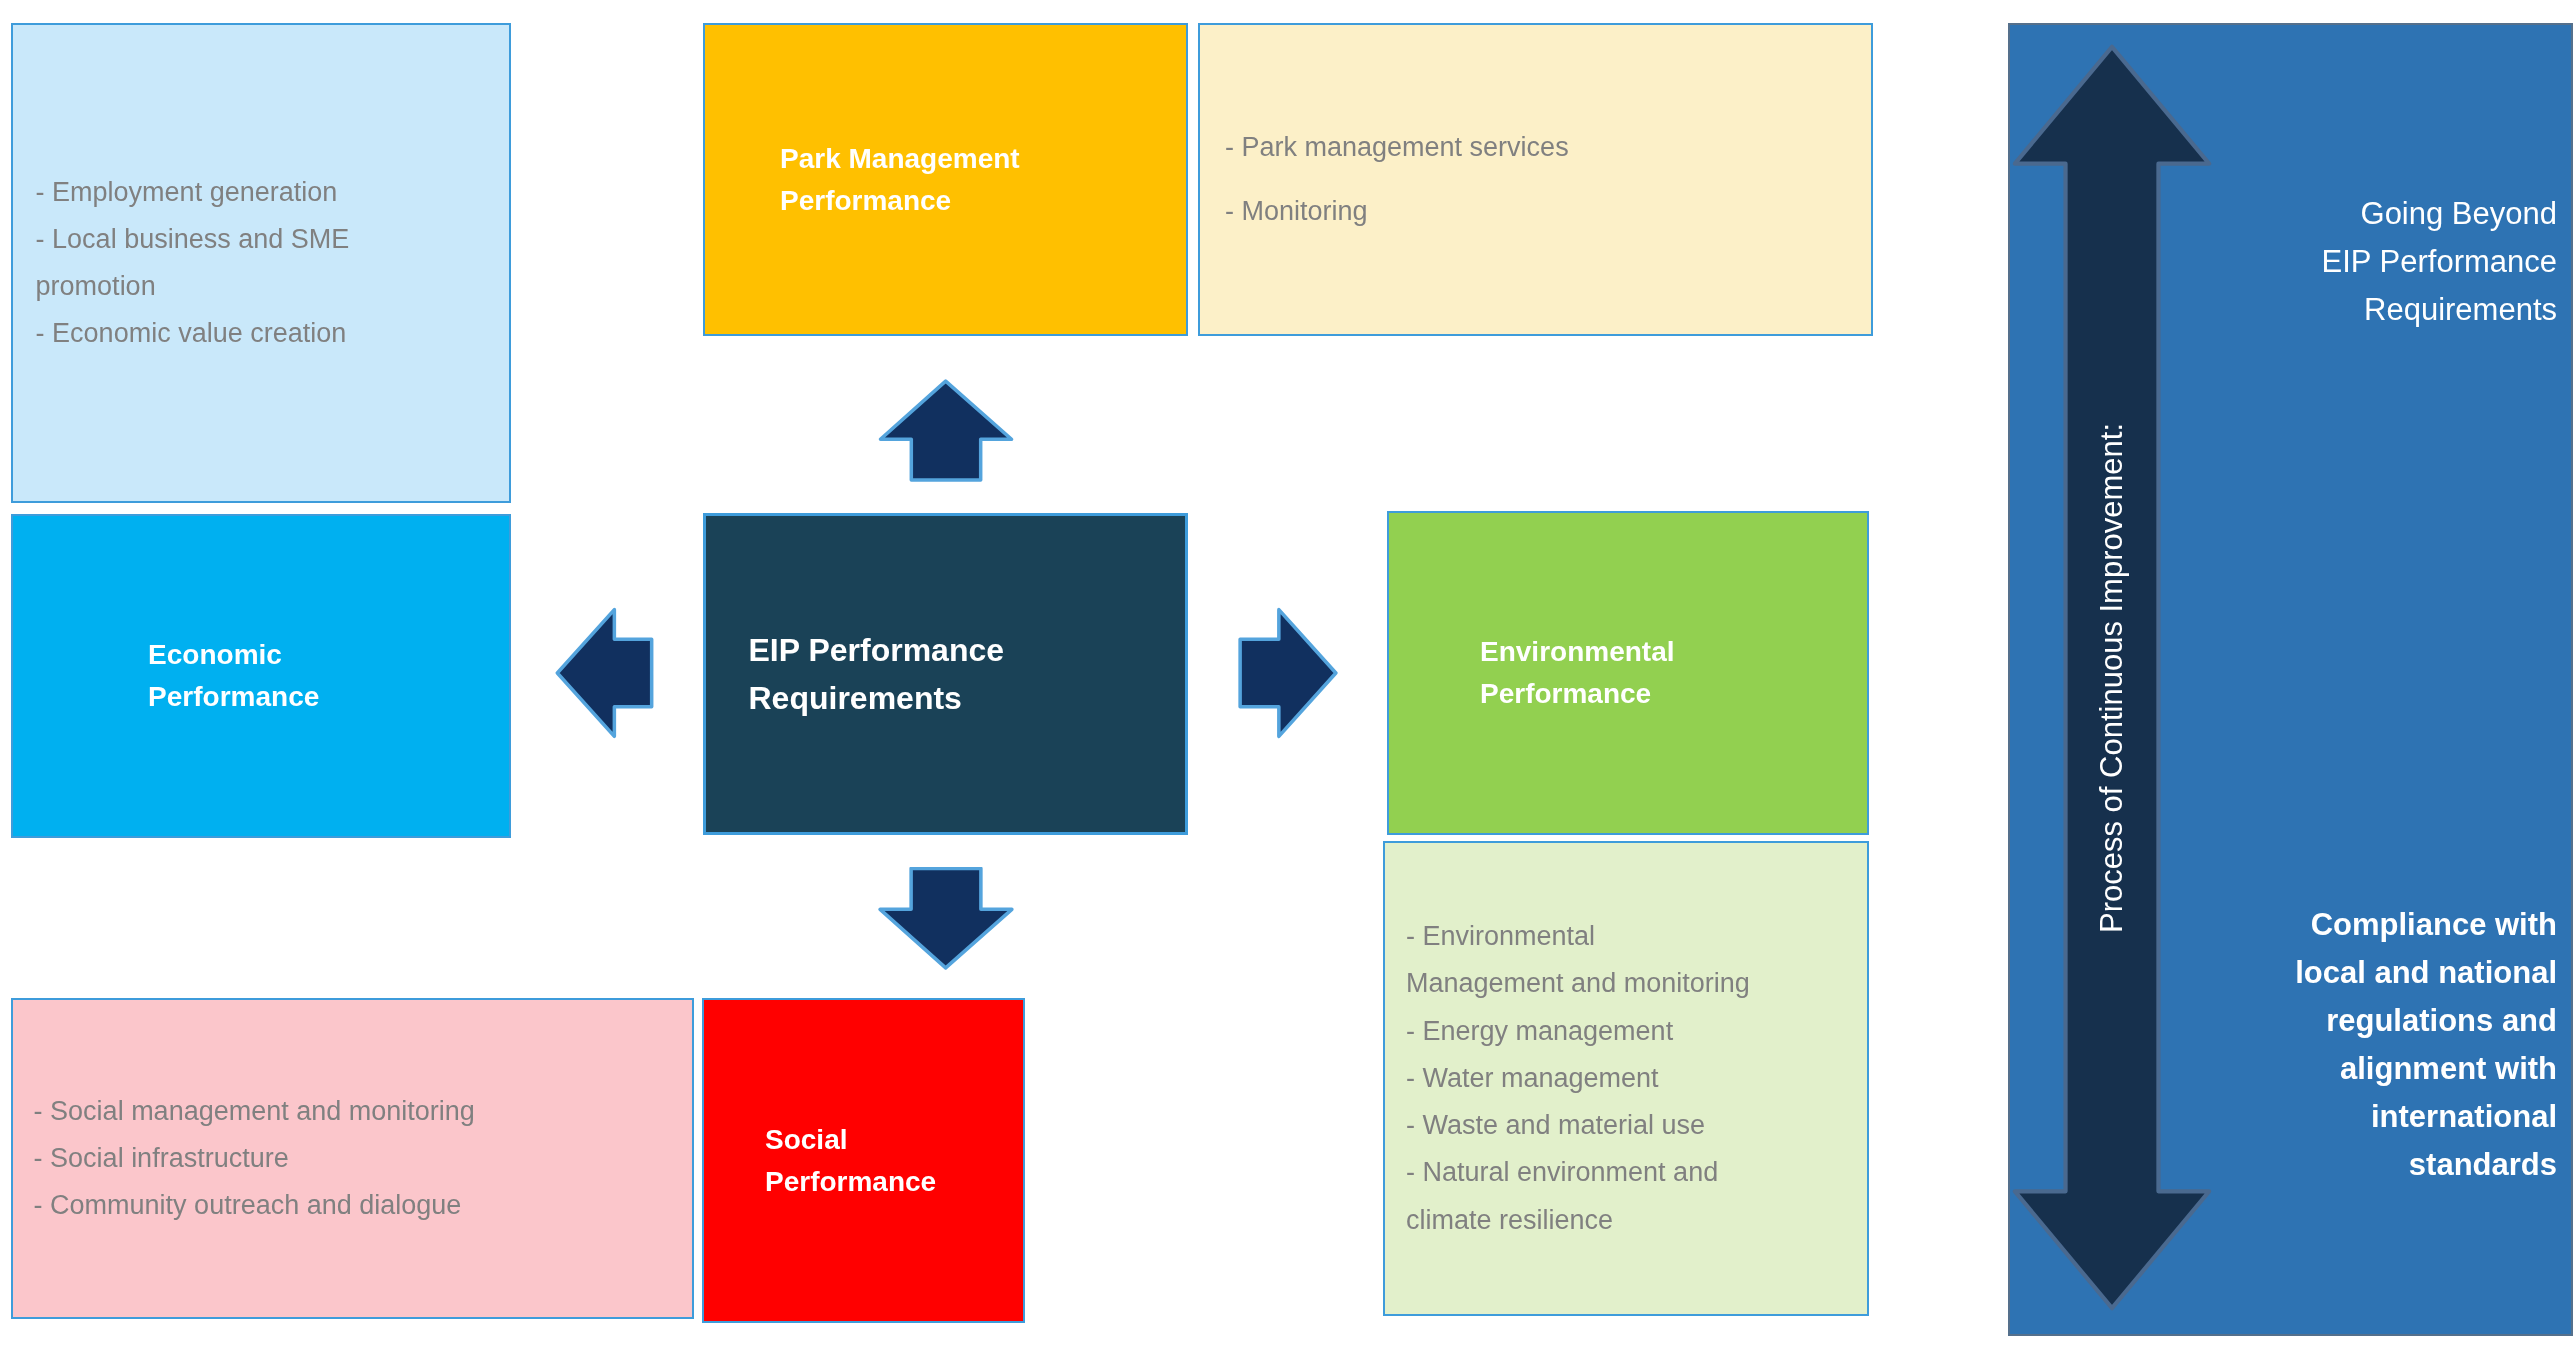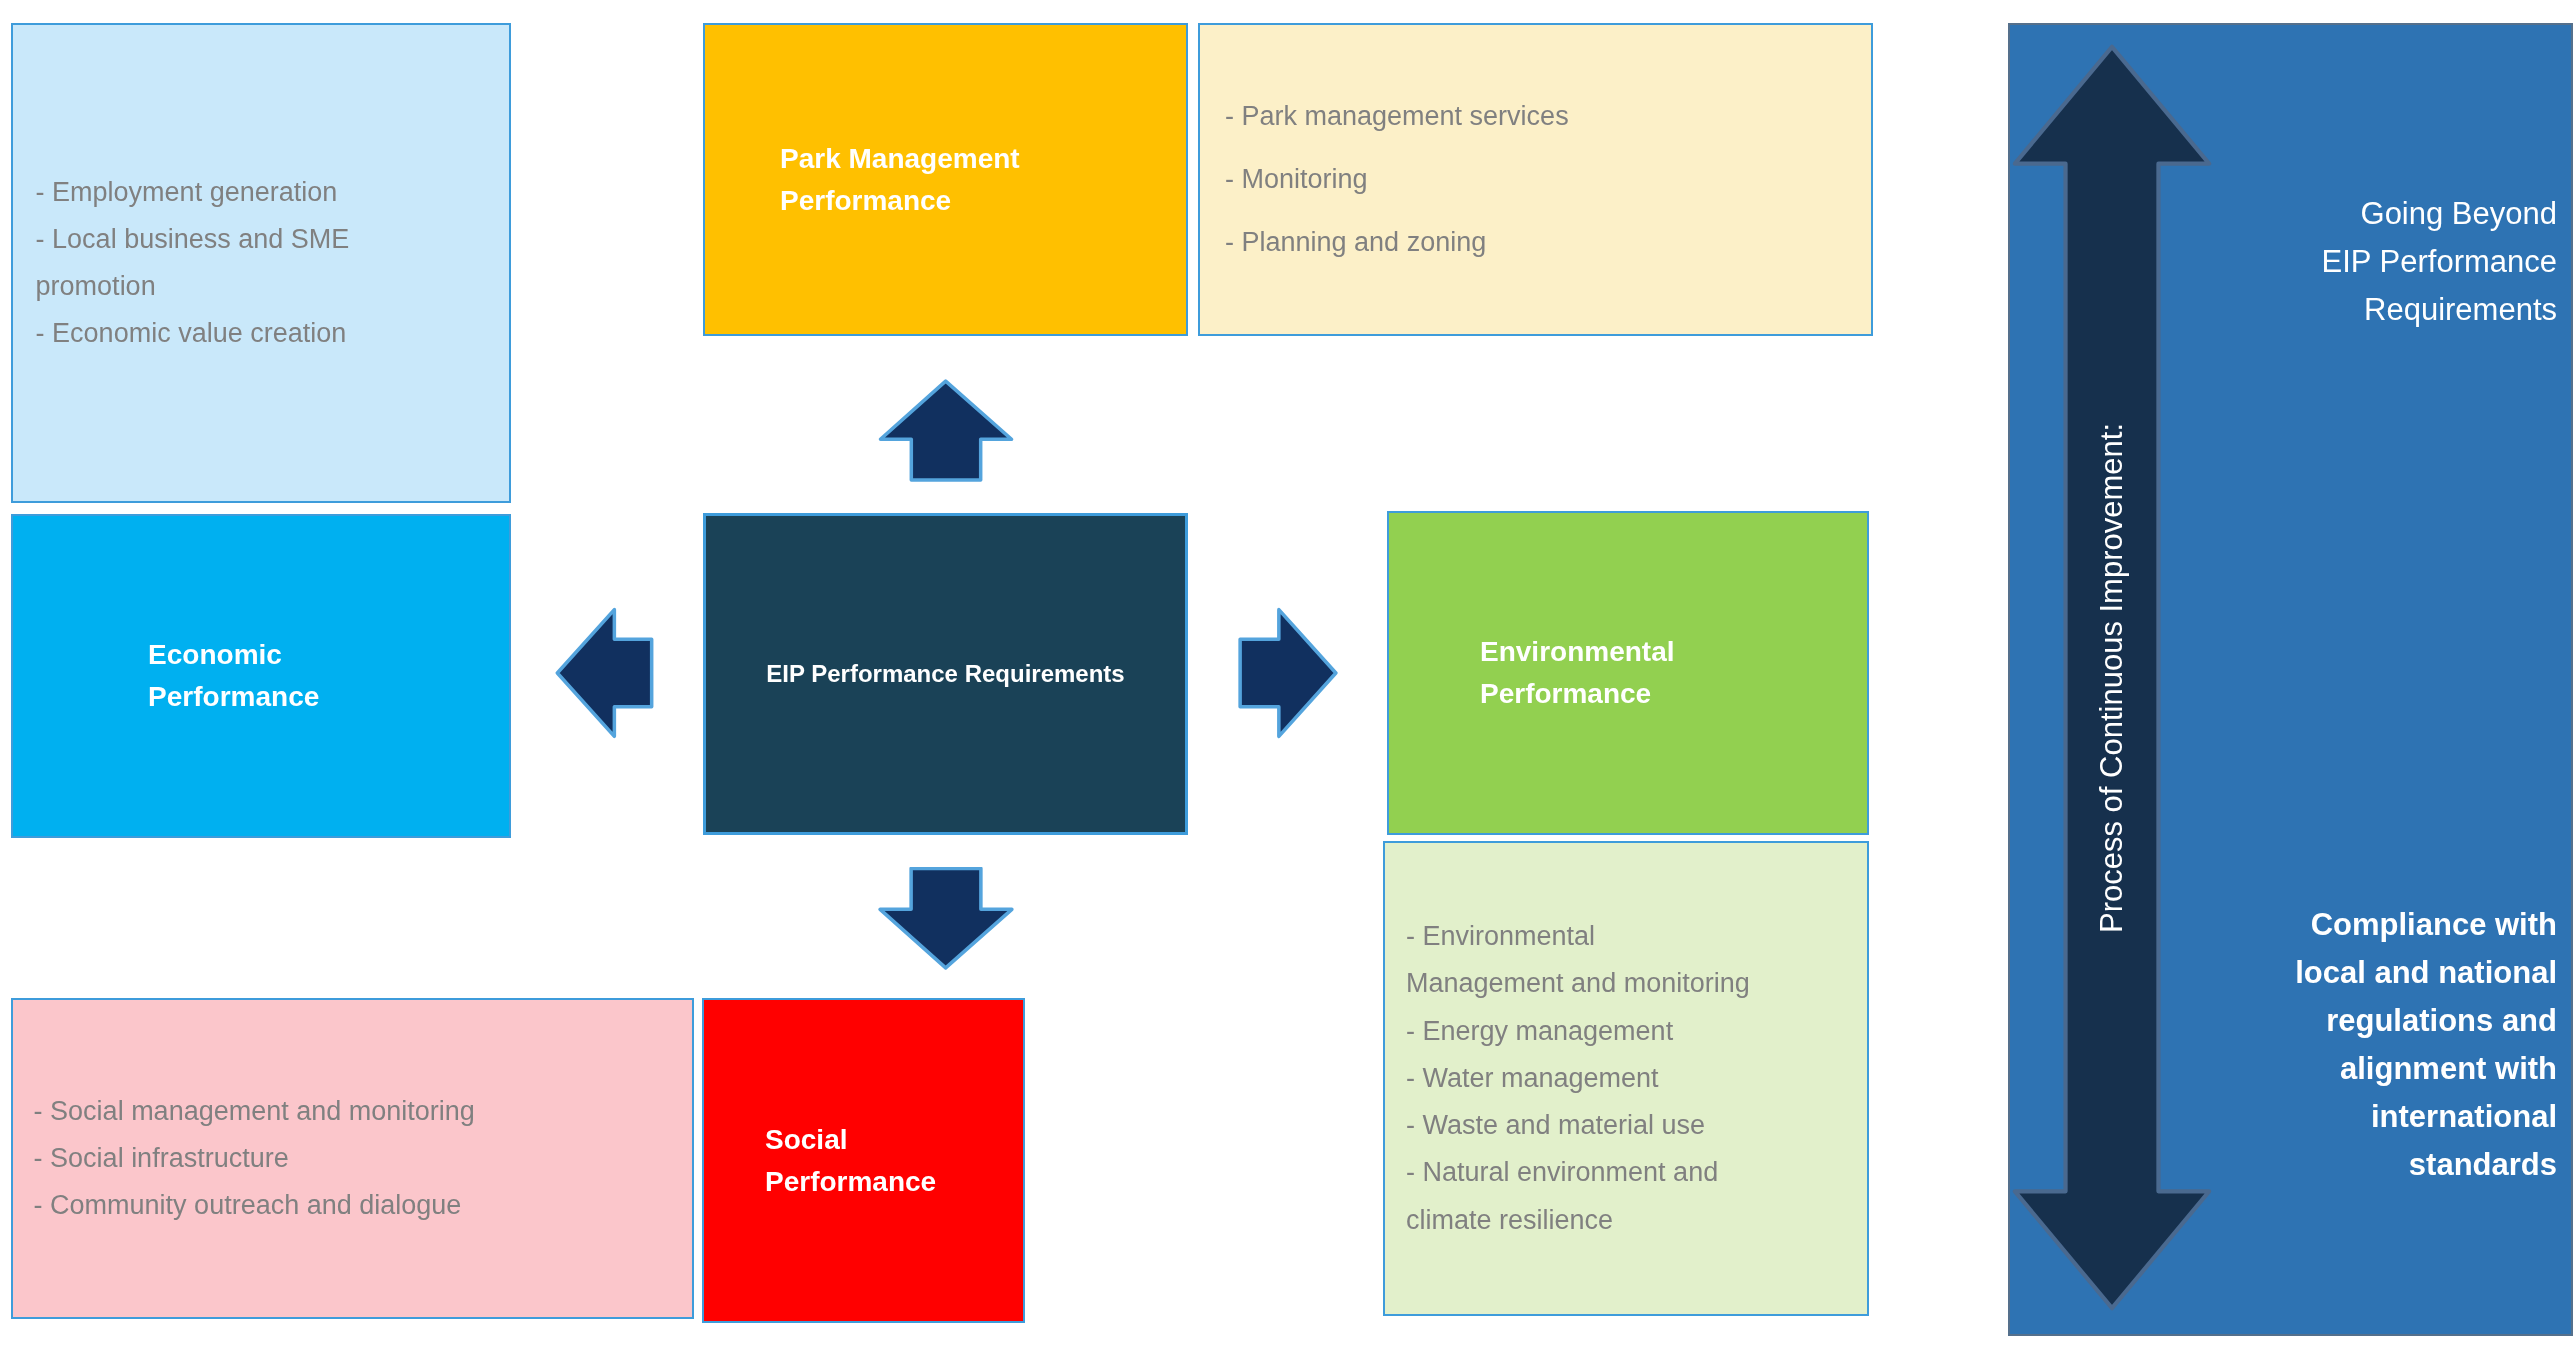--- a/index.html
+++ b/index.html
@@ -26,21 +26,21 @@
   .detail-box{display:flex;flex-direction:column;justify-content:center;border-width:2.1px;}
   .detail-box .detail-line{color:var(--detail-text);font-size:27px;line-height:1.75;text-align:left;}
 
   .econ-detail{left:10.6px;top:23px;width:500px;height:480px;background:var(--economic-detail);padding-left:23px;padding-right:102px;}
   .econ{left:10.6px;top:514px;width:500px;height:324px;background:var(--economic);}
   .econ .title{max-width:225px;}
   .park{left:703px;top:23px;width:485px;height:313px;background:var(--park);}
   .park .title{max-width:331px;}
   .park-detail{left:1198px;top:23px;width:675px;height:313px;background:var(--park-detail);padding-left:25px;padding-right:28px;gap:16px;}
   .center-box{left:703px;top:513px;width:485px;height:322px;background:var(--center);border-width:3.5px;}
-  .center-box .title{font-size:24px;max-width:394px;}
+  .center-box .title{font-size:32px;max-width:394px;}
   .env{left:1387px;top:511px;width:482px;height:324px;background:var(--environmental);}
   .env .title{max-width:296px;}
   .env-detail{left:1383px;top:841px;width:486px;height:475px;background:var(--environmental-detail);padding-left:21px;padding-right:108px;}
   .social-detail{left:10.6px;top:998px;width:683px;height:321px;background:var(--social-detail);padding-left:21px;padding-right:28px;}
   .social{left:702px;top:998px;width:323px;height:325px;background:var(--social);}
   .social .title{max-width:197px;}
 
   .nav-arrow{position:absolute;}
   .nav-arrow polygon{fill:var(--arrow);stroke:var(--arrow-outline);stroke-width:5;stroke-linejoin:round;}
   .arrow-up{left:878px;top:379px;}
@@ -76,21 +76,20 @@
     <div class="title">Economic Performance</div>
   </div>
 
   <div class="box title-box park">
     <div class="title">Park Management Performance</div>
   </div>
 
   <div class="box detail-box park-detail">
       <div class="detail-line">- Park management services</div>
       <div class="detail-line">- Monitoring</div>
-      <div class="detail-line">- Planning and zoning</div>
     </div>
 
   <div class="box title-box center-box">
     <div class="title">EIP Performance Requirements</div>
   </div>
 
   <div class="box title-box env">
     <div class="title">Environmental Performance</div>
   </div>
 

